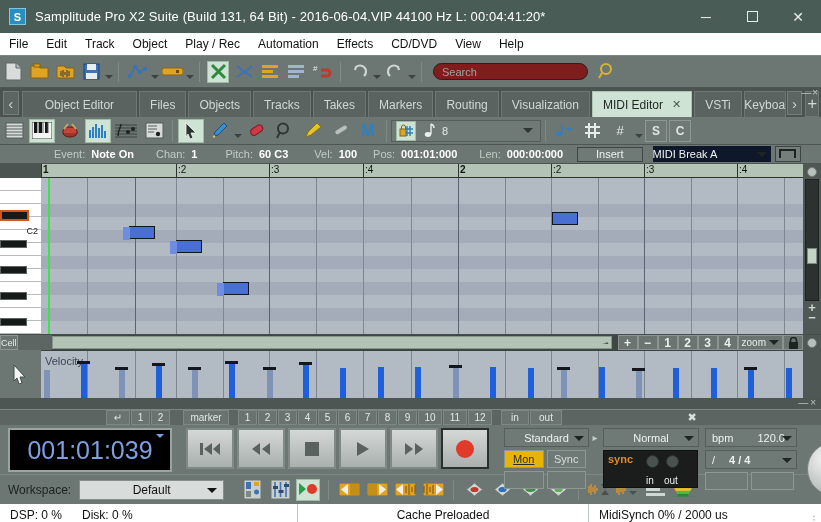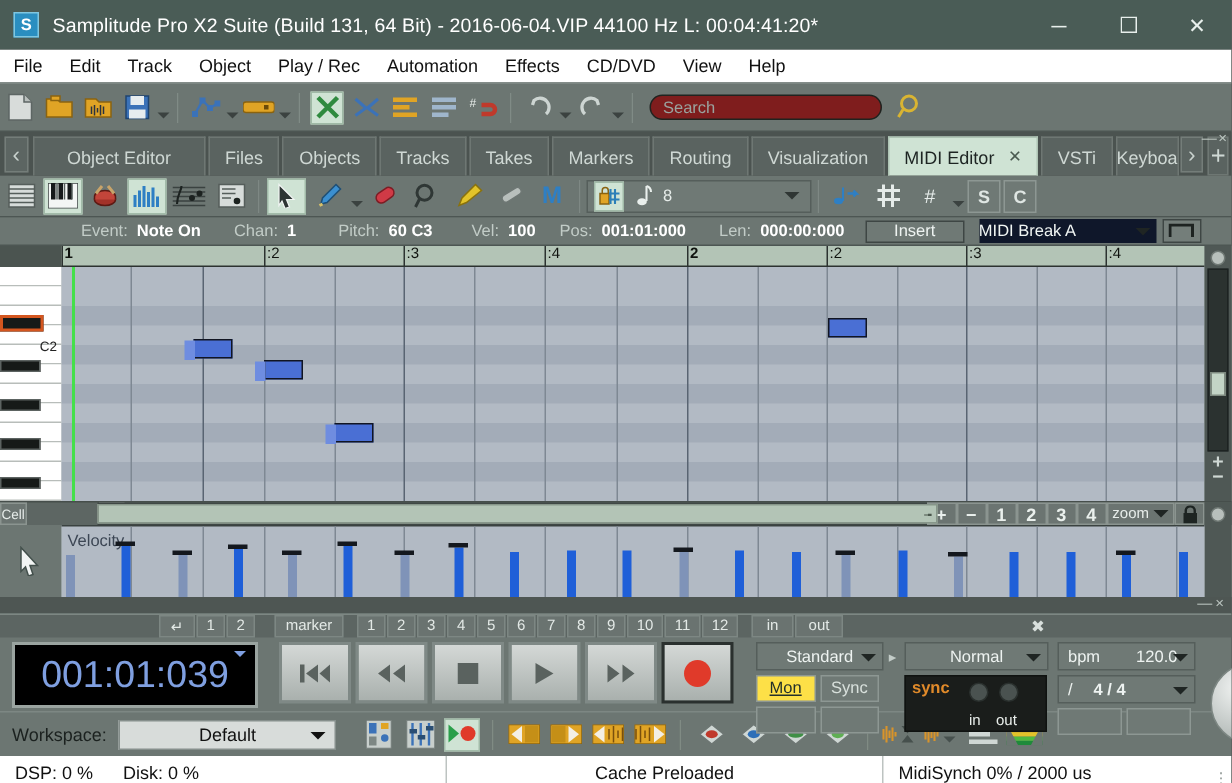--- a/index.html
+++ b/index.html
@@ -159,21 +159,21 @@
   #vscrolltrack{ margin:2px 2px;height:122px;background:#2b3230;border:1px solid #1d2322;
     position:relative; }
   #vscrollthumb{ position:absolute;left:1px;right:1px;height:16px;top:68px;
     background:#c3d4c6;border:1px solid #7e8a80; }
   .pmbtn{ color:#cfd8d4;font-size:13px;text-align:center;line-height:10px;font-weight:bold;}
   
   #hzoombar{
     height:16px;background:#5d6663;display:flex;align-items:stretch;
     border-top:1px solid #464e4b;
   }
-  #celvel{ width:65px;display:flex;flex:none;gap:48px; }
+  #celvel{ width:52px;display:flex;flex:none;gap:48px; }
   #celvel div{
     flex:1;border:1px solid #8b9490;background:#6b7471;color:#e6ece9;font-size:9px;
     display:flex;align-items:center;justify-content:center;
   }
   #hscrolltrack{ flex:1 1 auto;background:#3f4745;position:relative;margin:0; }
   #hscrollthumb{ position:absolute;left:0;top:1px;bottom:1px;width:560px;
     background:#b3c4b6;border:1px solid #87968a; }
   #hscrollthumb .grip{ position:absolute;right:3px;top:2px;color:#4a564c;font-size:8px;}
   .zbtn{
     width:20px;border:1px solid #8b9490;background:#6b7471;color:#eaf0ed;
@@ -225,21 +225,21 @@
   .selbox{
     height:19px;background:#6f7975;border:1px solid #555e5b;display:flex;align-items:center;
     color:#eef3f1;font-size:11px;justify-content:center;position:relative;margin-bottom:3px;
   }
   .selbox .tri{ position:absolute;right:4px;top:7px; }
   .minirow{ display:flex; }
   .mbtn{
     flex:1;height:18px;margin-right:3px;background:#6f7975;border:1px solid #8d9793;
     color:#d8e0dc;font-size:11px;display:flex;align-items:center;justify-content:center;
   }
-  .mbtn.on{ background:#fde047;color:#24302a;text-decoration:underline; }
+  .mbtn.on{ background:#eab308;color:#24302a;text-decoration:underline; }
   #vsplit{ width:12px;margin-top:22px;display:flex;align-items:flex-start;
     justify-content:center;color:#c3ccc8;font-size:10px;flex:none;}
   #rsec{ margin:18px 0 0 2px;display:flex;flex:none; }
   #syncbox{
     width:95px;height:38px;background:#1a1d1b;border:1px solid #0f1210;
     color:#e08a2a;font-size:11px;position:relative;
   }
   #syncbox .sl{ position:absolute;left:4px;top:2px;font-weight:bold;}
   #syncbox .led{ position:absolute;top:4px;width:13px;height:13px;border-radius:50%;
     background:#4a5250;border:1px solid #2a302e;}

